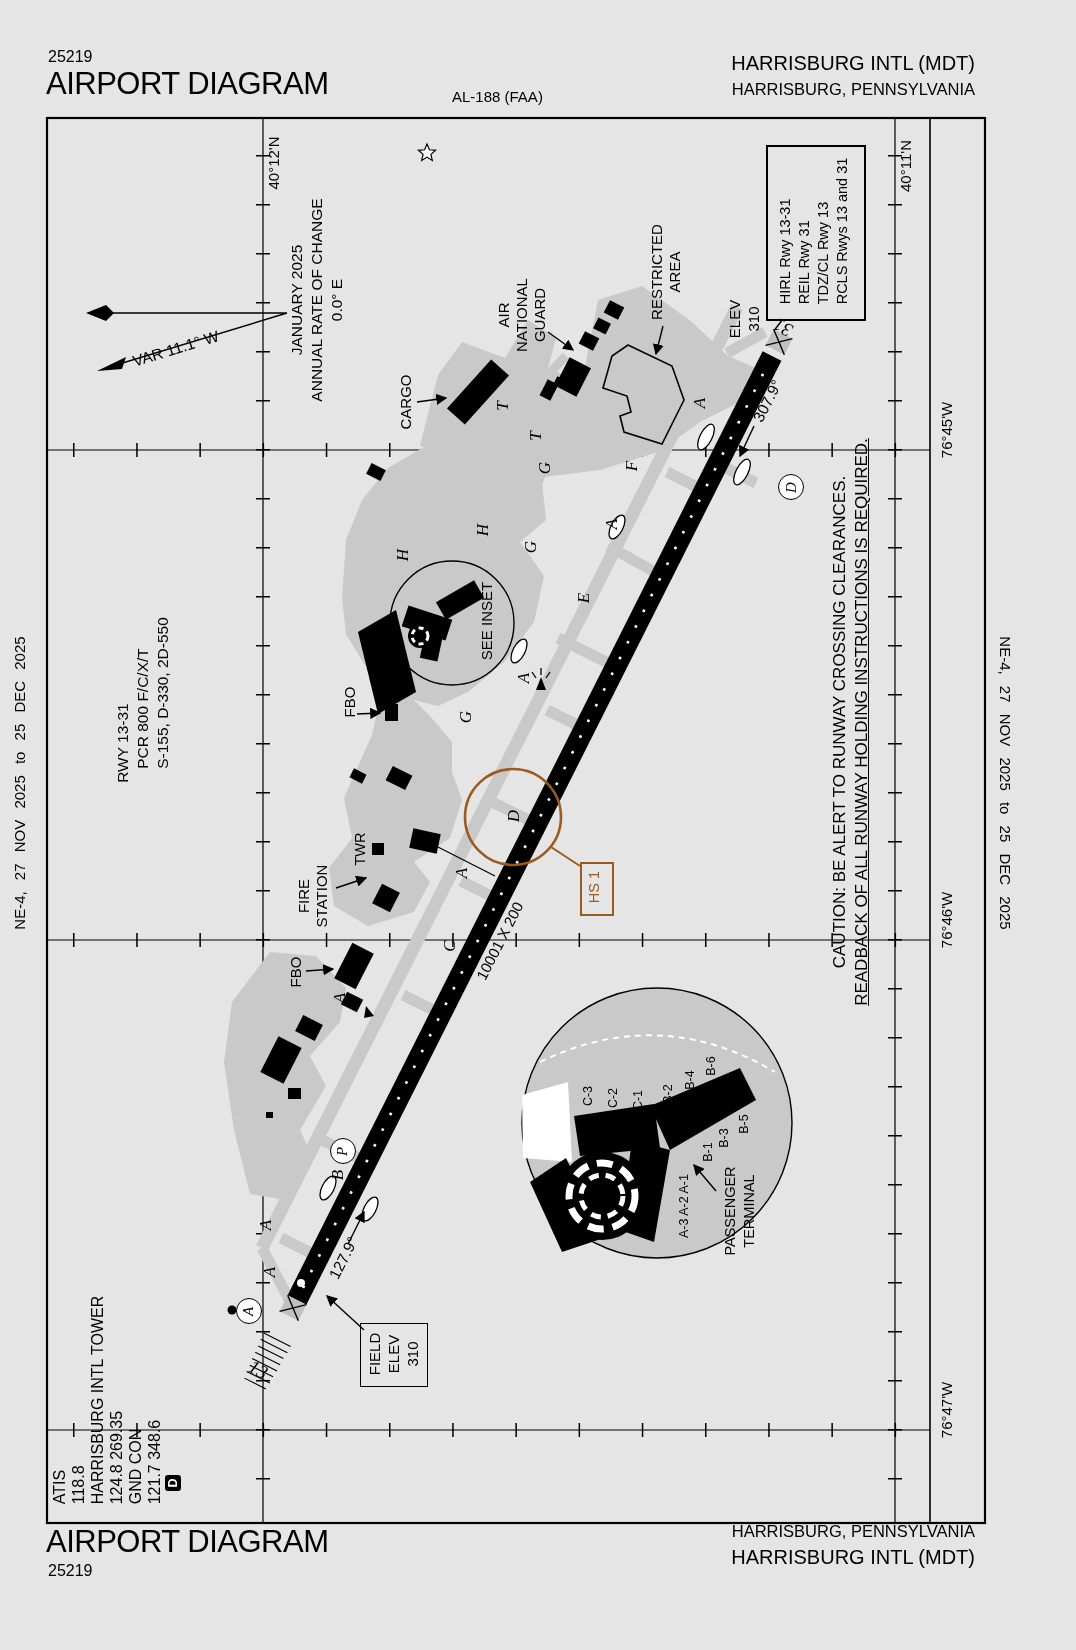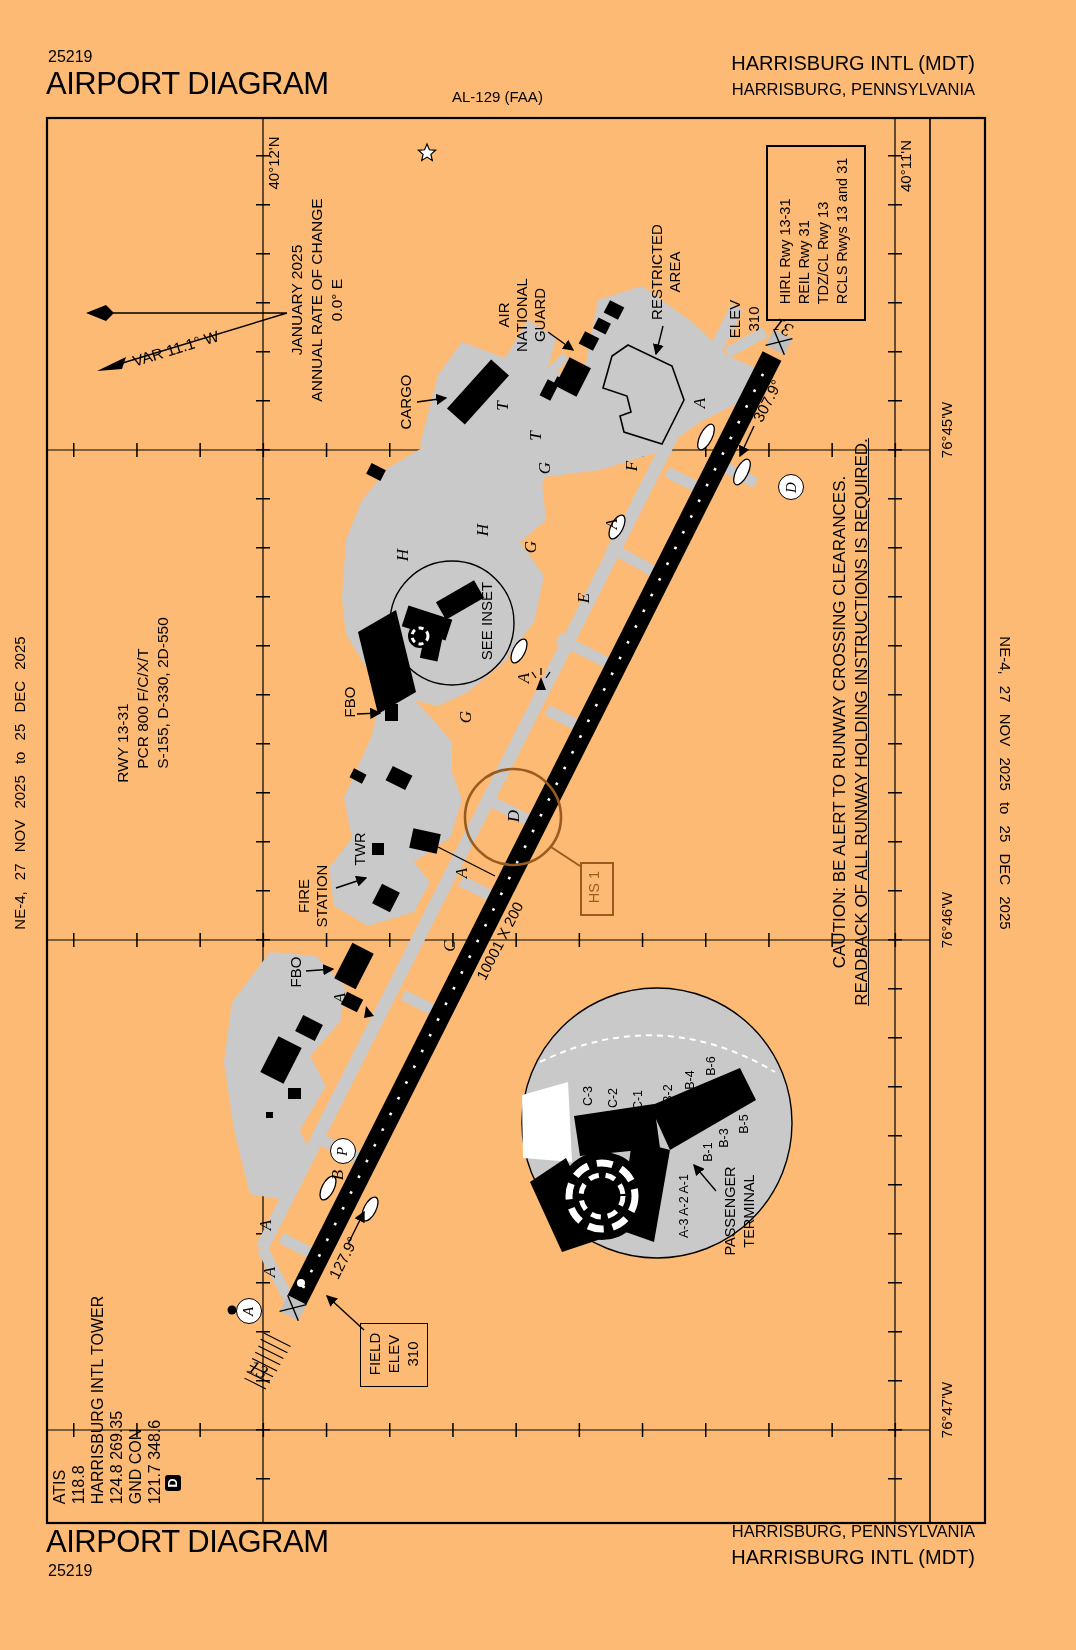--- a/index.html
+++ b/index.html
@@ -1,16 +1,16 @@
 <!DOCTYPE html>
 <html><head>
 <meta charset="utf-8">
 <style>
   html,body{margin:0;padding:0;background:#fff;}
-  #page{position:relative;width:1076px;height:1650px;background:#fdba74;overflow:hidden;
+  #page{position:relative;width:1076px;height:1650px;background:#e5e5e5;overflow:hidden;
         font-family:"Liberation Sans",sans-serif;color:#000;}
   #map-svg{position:absolute;left:0;top:0;}
   .hdr{position:absolute;white-space:nowrap;}
   .lbl{position:absolute;white-space:nowrap;transform:translate(-50%,-50%) rotate(-90deg);
        font-size:15px;line-height:1.18;text-align:center;}
   .l90{transform:translate(-50%,-50%) rotate(90deg);}
   .ta-l{text-align:left;}
   .tw{font-family:"Liberation Serif",serif;font-style:italic;font-size:17px;}
   .gate{font-size:12.5px;}
   .box{position:absolute;border:1.5px solid #000;background:transparent;}
@@ -189,21 +189,21 @@
 
   <g fill="none" stroke="#000">
     <rect x="47" y="118" width="938" height="1405" stroke-width="2.2"></rect>
     <path d="M930 118V1523" stroke-width="1.6"></path>
   </g>
   <circle cx="232" cy="1310" r="4.5" fill="#000"></circle>
 </svg>
 
 <div class="hdr" style="left:48px;top:48px;font-size:16px">25219</div>
 <div class="hdr" style="left:46px;top:66px;font-size:31px;letter-spacing:-0.5px">AIRPORT DIAGRAM</div>
-<div class="hdr" style="left:452px;top:88px;font-size:15px">AL-129 (FAA)</div>
+<div class="hdr" style="left:452px;top:88px;font-size:15px">AL-188 (FAA)</div>
 <div class="hdr" style="right:101px;top:52px;font-size:20px">HARRISBURG INTL (MDT)</div>
 <div class="hdr" style="right:101px;top:80px;font-size:16.5px">HARRISBURG, PENNSYLVANIA</div>
 
 <div class="hdr" style="left:46px;top:1524px;font-size:31px;letter-spacing:-0.5px">AIRPORT DIAGRAM</div>
 <div class="hdr" style="left:48px;top:1562px;font-size:16px">25219</div>
 <div class="hdr" style="right:101px;top:1522px;font-size:16.5px">HARRISBURG, PENNSYLVANIA</div>
 <div class="hdr" style="right:101px;top:1546px;font-size:20px">HARRISBURG INTL (MDT)</div>
 
 <div class="lbl" style="left:20px;top:783px;word-spacing:7px">NE-4, 27 NOV 2025 to 25 DEC 2025</div>
 <div class="lbl l90" style="left:1005px;top:783px;word-spacing:7px">NE-4, 27 NOV 2025 to 25 DEC 2025</div>

